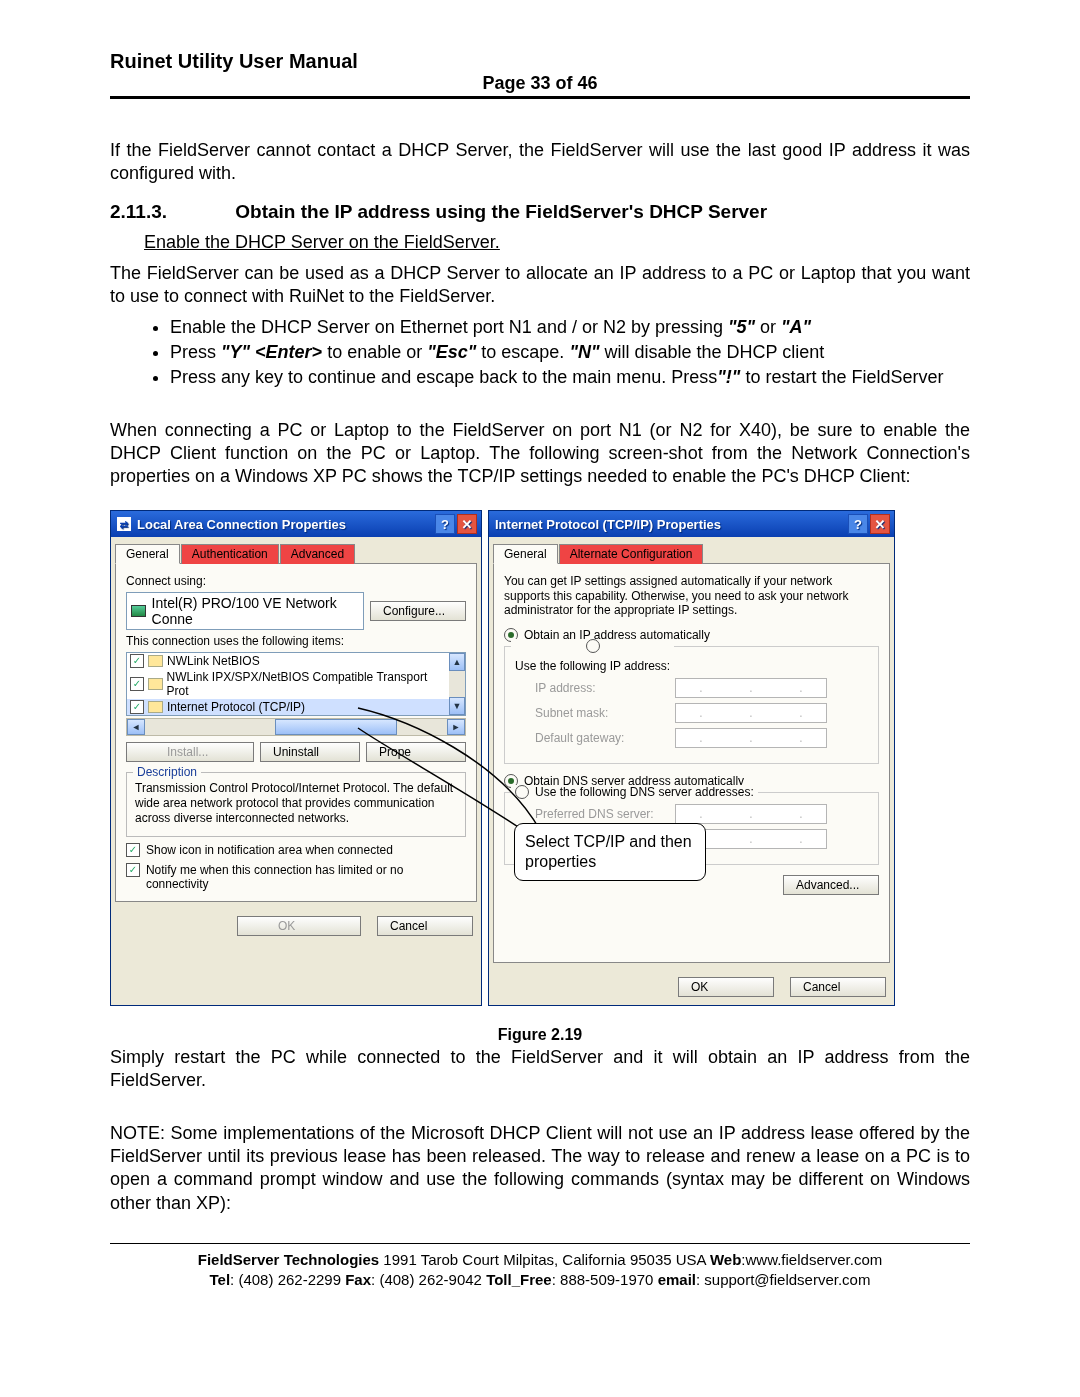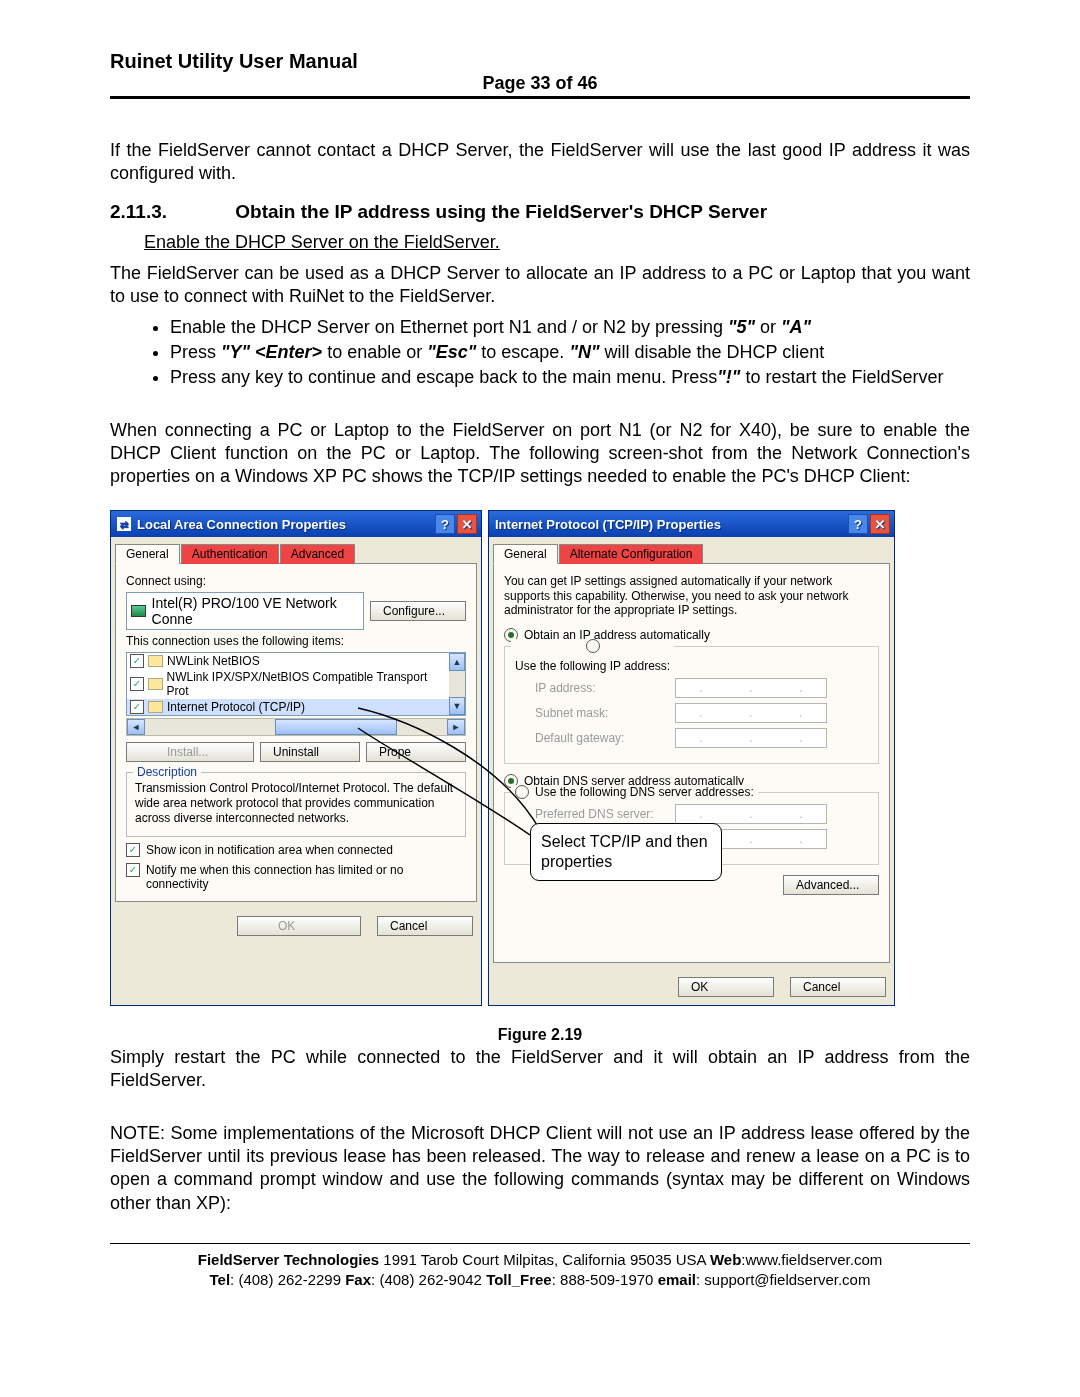--- a/index.html
+++ b/index.html
@@ -283,21 +283,21 @@
     background:#fff;
     color:#bbb;
     font-size:12px;
     display:flex;align-items:center;justify-content:space-around;
   }
   .adv-row { display:flex; justify-content:flex-end; margin-top:8px; }
 
   
   .callout {
     position: absolute;
-    left: 420px;
+    left: 404px;
     top: 313px;
     width: 170px;
     background: #fff;
     border: 1px solid #000;
     border-radius: 9px;
     padding: 8px 10px;
     font-family: Arial, sans-serif;
     font-size: 16px;
     line-height: 1.25;
     z-index: 5;

